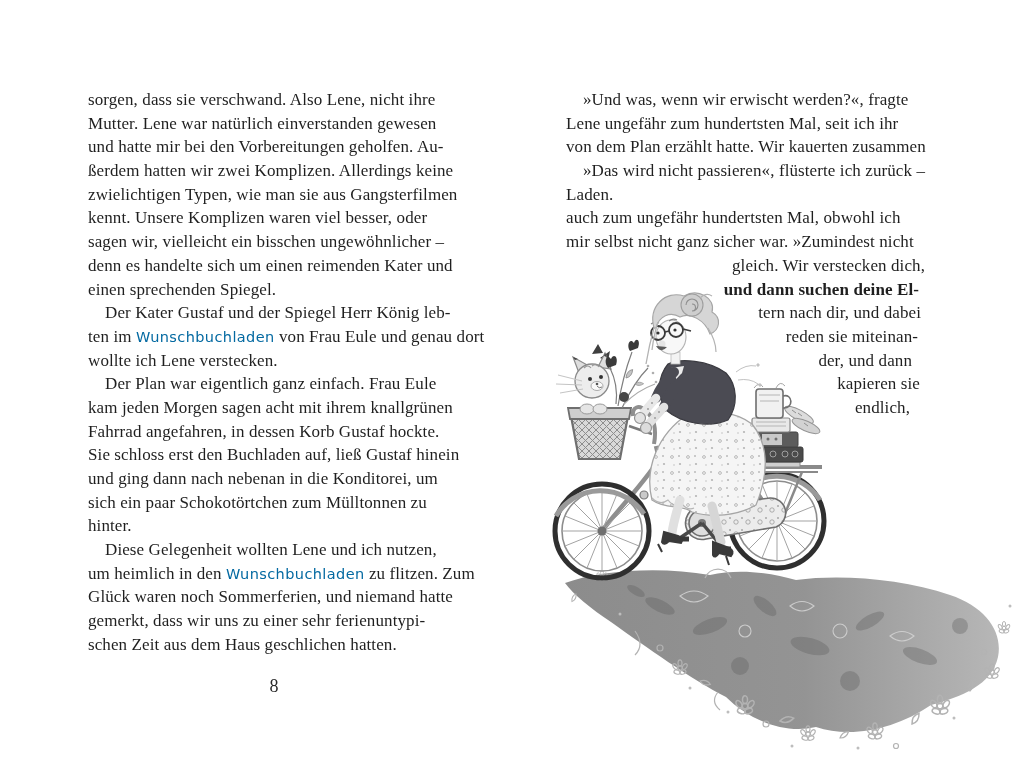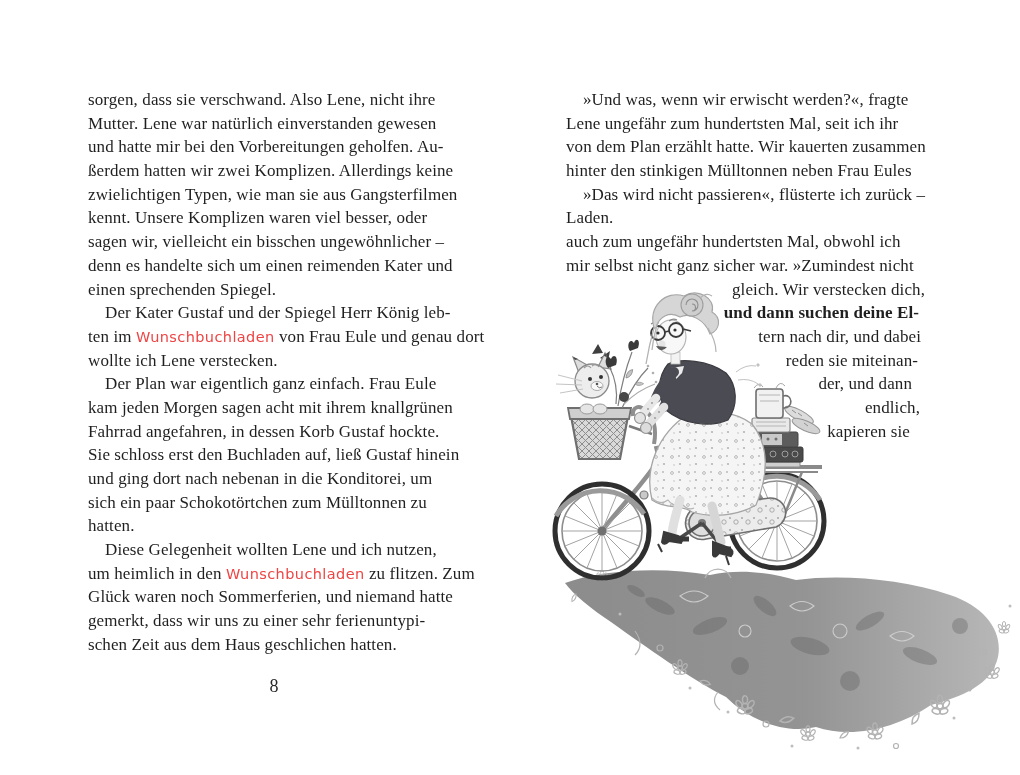--- a/index.html
+++ b/index.html
@@ -11,21 +11,21 @@
   .page{position:absolute;top:68px;}
   .page.left{left:88px;width:380px;}
   .page.right{left:566px;width:372px;}
   .line{
     font-size:17px;line-height:23.7px;height:23.7px;white-space:nowrap;
     letter-spacing:.1px;
   }
   .line.indent{text-indent:17px;}
   .wunsch{
     font-family:"DejaVu Sans", sans-serif;
-    font-size:14.5px;letter-spacing:.4px;color:#ef4444;
+    font-size:14.5px;letter-spacing:.4px;color:#0369a1;
   }
   .pagenum{
     position:absolute;left:0;top:588px;width:372px;text-align:center;
     font-size:18px;color:#2a2a2a;
   }
   .wrapped .line{text-align:right;}
   .wrapped .line:nth-of-type(1){padding-right:13px;}
   .wrapped .line:nth-of-type(2){padding-right:19px;font-weight:bold;}
   .wrapped .line:nth-of-type(3){padding-right:17px;}
   .wrapped .line:nth-of-type(4){padding-right:20px;}
@@ -51,53 +51,52 @@
         <div class="line"><span>sagen wir, vielleicht ein bisschen ungewöhnlicher –</span></div>
         <div class="line"><span>denn es handelte sich um einen reimenden Kater und</span></div>
         <div class="line"><span>einen sprechenden Spiegel.</span></div>
         <div class="line indent"><span>Der Kater Gustaf und der Spiegel Herr König leb-</span></div>
         <div class="line"><span>ten im </span><span class="wunsch">Wunschbuchladen</span><span> von Frau Eule und genau dort</span></div>
         <div class="line"><span>wollte ich Lene verstecken.</span></div>
         <div class="line indent"><span>Der Plan war eigentlich ganz einfach. Frau Eule</span></div>
         <div class="line"><span>kam jeden Morgen sagen acht mit ihrem knallgrünen</span></div>
         <div class="line"><span>Fahrrad angefahren, in dessen Korb Gustaf hockte.</span></div>
         <div class="line"><span>Sie schloss erst den Buchladen auf, ließ Gustaf hinein</span></div>
-        <div class="line"><span>und ging dort nach nebenan in die Konditorei, um</span></div>
+        <div class="line"><span>und ging dann nach nebenan in die Konditorei, um</span></div>
         <div class="line"><span>sich ein paar Schokotörtchen zum Mülltonnen zu</span></div>
-        <div class="line"><span>hatten.</span></div>
+        <div class="line"><span>hinter.</span></div>
         <div class="line indent"><span>Diese Gelegenheit wollten Lene und ich nutzen,</span></div>
         <div class="line"><span>um heimlich in den </span><span class="wunsch">Wunschbuchladen</span><span> zu flitzen. Zum</span></div>
         <div class="line"><span>Glück waren noch Sommerferien, und niemand hatte</span></div>
         <div class="line"><span>gemerkt, dass wir uns zu einer sehr ferienuntypi-</span></div>
         <div class="line"><span>schen Zeit aus dem Haus geschlichen hatten.</span></div>
       </div>
     <div class="pagenum">8</div>
   </div>
 
   <div class="page right">
     <div>
 
     <div class="line indent"><span>»Und was, wenn wir erwischt werden?«, fragte</span></div>
         <div class="line"><span>Lene ungefähr zum hundertsten Mal, seit ich ihr</span></div>
         <div class="line"><span>von dem Plan erzählt hatte. Wir kauerten zusammen</span></div>
-        <div class="line"><span>hinter den stinkigen Mülltonnen neben Frau Eules</span></div>
         <div class="line indent"><span>»Das wird nicht passieren«, flüsterte ich zurück –</span></div>
         <div class="line"><span>Laden.</span></div>
         <div class="line"><span>auch zum ungefähr hundertsten Mal, obwohl ich</span></div>
         <div class="line"><span>mir selbst nicht ganz sicher war. »Zumindest nicht</span></div>
       </div>
     <div class="wrapped">
 
     <div class="line"><span>gleich. Wir verstecken dich,</span></div>
         <div class="line"><span>und dann suchen deine El-</span></div>
         <div class="line"><span>tern nach dir, und dabei</span></div>
         <div class="line"><span>reden sie miteinan-</span></div>
         <div class="line"><span>der, und dann</span></div>
+        <div class="line"><span>kapieren sie</span></div>
         <div class="line"><span>endlich,</span></div>
-        <div class="line"><span>kapieren sie</span></div>
       </div>
   </div>
 
   <svg class="illu" viewBox="0 0 480 515" xmlns="http://www.w3.org/2000/svg">
     <defs>
       <linearGradient id="shadowGrad" x1="0" y1="0" x2="1" y2="0">
         <stop offset="0" stop-color="#868686"></stop>
         <stop offset="0.55" stop-color="#8e8e8e"></stop>
         <stop offset="1" stop-color="#b3b3b3"></stop>
       </linearGradient>

